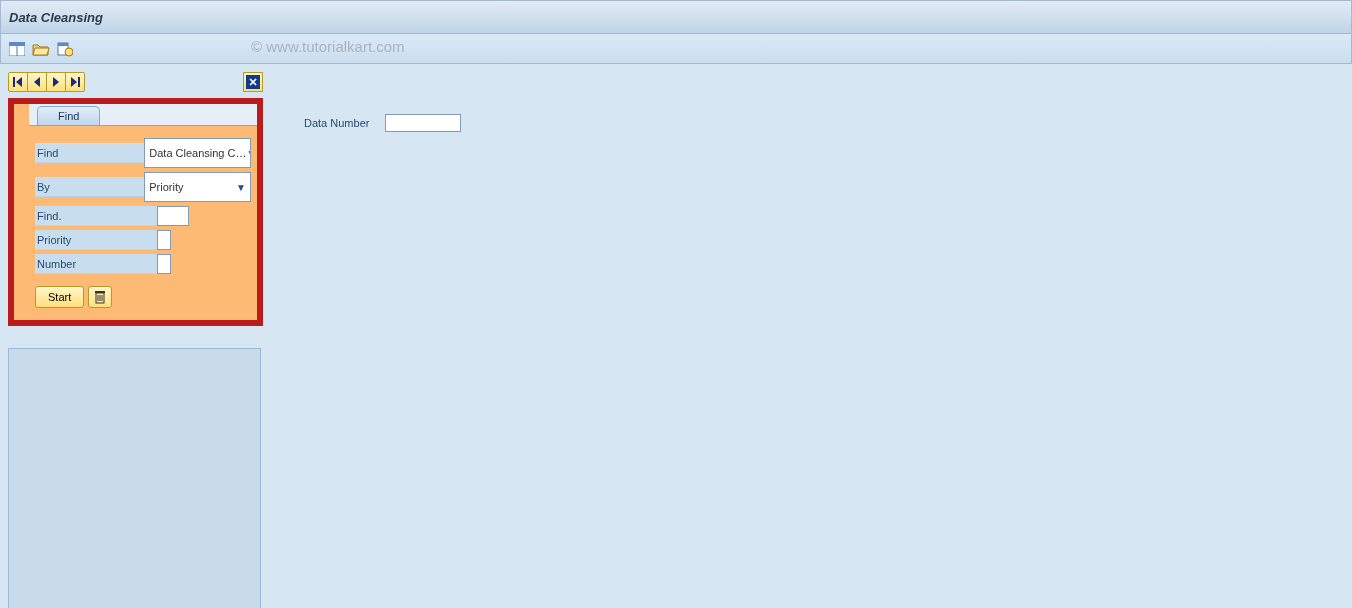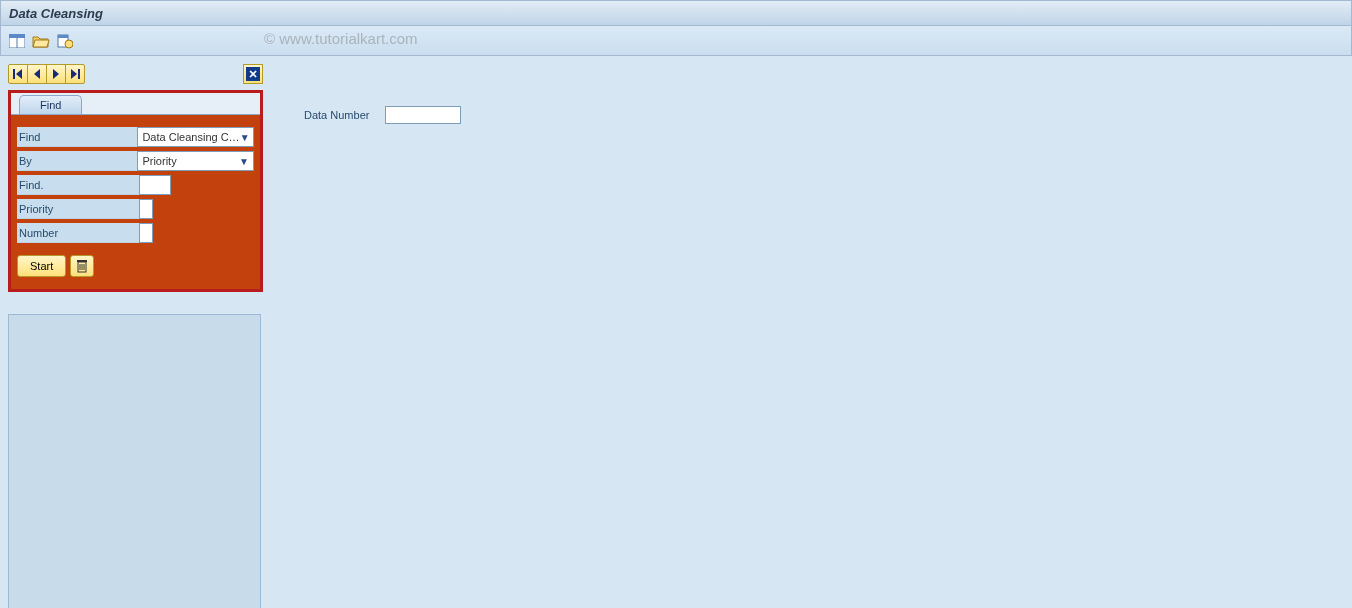--- a/index.html
+++ b/index.html
@@ -8,21 +8,21 @@
   font-size: 11px;
   background: #d7e6f3;
   width: 1352px;
   height: 608px;
   overflow: hidden;
   color: #333;
 }
 .titlebar {
   background: linear-gradient(#e2ecf5, #bfd4e8);
   border: 1px solid #a3b9d2;
-  height: 26px;
+  height: 34px;
   display: flex;
   align-items: center;
   padding: 0 8px;
   font-style: italic;
   font-weight: bold;
   font-size: 13px;
   color: #2d3b4e;
 }
 .apptoolbar {
   background: linear-gradient(#dbe9f6, #cadeef);
@@ -36,21 +36,21 @@
   gap: 4px;
   position: relative;
 }
 .tb-icon {
   width: 20px; height: 18px;
   display: flex; align-items: center; justify-content: center;
   cursor: pointer;
 }
 .watermark {
   position: absolute;
-  left: 263px;
+  left: 250px;
   top: 4px;
   font-size: 15px;
   color: rgba(120,120,120,0.45);
   pointer-events: none;
 }
 .content {
   display: flex;
   padding: 8px;
   gap: 18px;
   height: calc(608px - 58px);
@@ -86,23 +86,24 @@
 }
 .close-inner {
   width: 14px; height: 14px;
   background: #103a8a;
   color: #fff;
   font-weight: bold;
   font-size: 11px;
   display: flex; align-items: center; justify-content: center;
 }
 .panel {
-  background: #c2410c;
-  border: 3px solid #b91c1c;
+  background: #fdba74;
+  border: 6px solid #b91c1c;
   width: 255px;
+  padding-left: 15px;
 }
 .tab-strip {
   display: flex;
   background: #e6eff8;
 }
 .tab {
   background: linear-gradient(#e3eef9,#bfd6ec);
   border: 1px solid #8aa6c9;
   border-bottom: none;
   padding: 3px 20px;
@@ -131,21 +132,21 @@
   border-bottom: 1px solid #bdd2e5;
   width: 122px;
   height: 20px;
   display: flex;
   align-items: center;
 }
 .form-grid {
   margin-top: 10px;
 }
 .select {
-  height: 20px;
+  height: 30px;
   border: 1px solid #7f9db9;
   background: #fff;
   display: flex;
   align-items: center;
   padding: 0 4px;
   width: 118px;
   font-size: 11px;
   cursor: pointer;
   overflow: hidden;
   white-space: nowrap;

